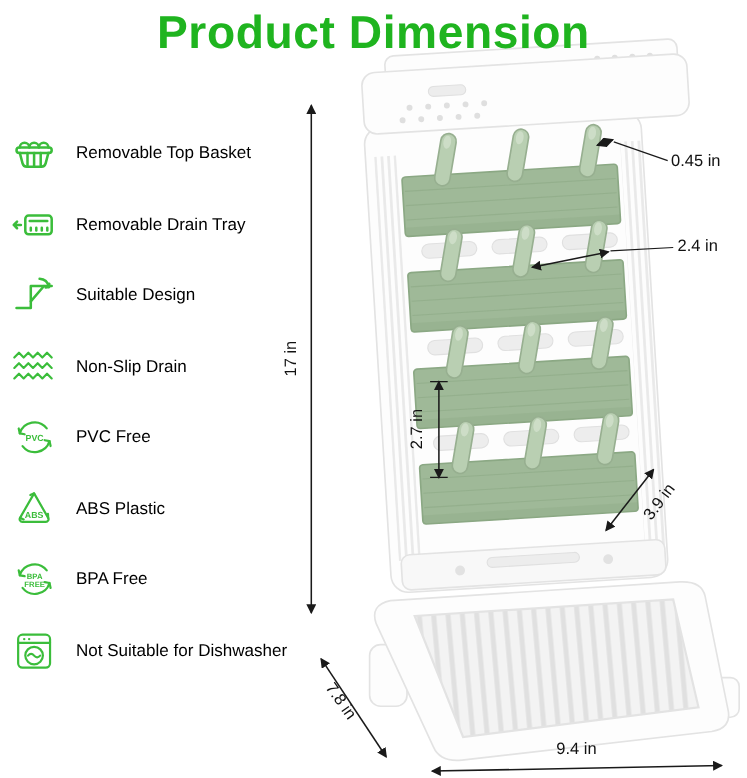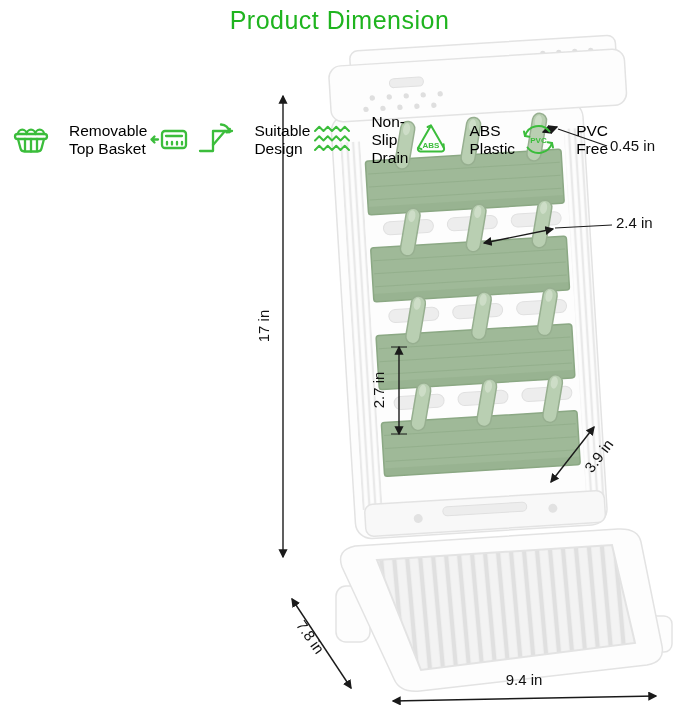--- a/index.html
+++ b/index.html
@@ -7,23 +7,23 @@
     --title_green:#1fb41f;
     --panel_green:#9fb998;
     --peg_green:#b9cfb2;
     --text_dark:#111111;
   }
   *{box-sizing:border-box;margin:0;padding:0}
   html,body{width:679px;height:707px;background:#ffffff;overflow:hidden;
     font-family:"Liberation Sans",sans-serif;}
   .page{position:relative;width:679px;height:707px;background:#fff;}
   .title{position:absolute;top:6px;left:0;right:0;text-align:center;
-    font-size:25px;font-weight:normal;letter-spacing:.5px;color:var(--title_green);}
+    font-size:42px;font-weight:bold;letter-spacing:.5px;color:var(--title_green);}
   .scene{position:absolute;inset:0;width:679px;height:707px;}
-  .features{position:absolute;left:8px;top:108px;width:300px;display:flex;}
+  .features{position:absolute;left:8px;top:108px;width:300px;display:flex;flex-direction:column;}
   .feature{display:flex;align-items:center;gap:15px;height:64.5px;}
   .ficon{width:46px;height:46px;display:flex;align-items:center;justify-content:center;flex:0 0 46px;}
   .flabel{font-size:15.5px;color:#000;}
   
   .ico{stroke:var(--accent_green);fill:none;stroke-width:2.3;stroke-linecap:round;stroke-linejoin:round;}
   .ico .fill{fill:var(--accent_green);stroke:none;}
   .ico text{fill:var(--accent_green);stroke:none;font-weight:bold;font-family:"Liberation Sans",sans-serif;}
   
   .white{fill:#fdfdfd;stroke:#e3e3e3;stroke-width:1.5;}
   .white2{fill:#f8f8f8;stroke:#e3e3e3;stroke-width:1.5;}
@@ -210,20 +210,21 @@
 
     <div class="feature">
       <span class="ficon">
         <svg class="ico" width="44" height="44" viewBox="0 0 44 44">
           <rect x="14" y="13" width="24" height="17" rx="3"></rect>
           <path d="M18,18 h16"></path>
           <path d="M19,24 v2.5 M24,24 v2.5 M29,24 v2.5 M34,24 v2.5"></path>
           <path d="M10,21.5 H3.5 M6.5,18.5 l-3,3 3,3"></path>
         </svg>
       </span>
+      <span class="flabel">Removable Drain Tray</span>
     </div>
 
     <div class="feature">
       <span class="ficon">
         <svg class="ico" width="44" height="44" viewBox="0 0 44 44">
           <path d="M6,33 H19 V13 H38"></path>
           <path d="M19,27 L31,13"></path>
           <path d="M27,6.5 q7,0.5 8.5,7.5"></path>
           <path d="M35.5,14 l0.3,-3 M35.5,14 l-3,0.4"></path>
         </svg>
@@ -239,37 +240,63 @@
           <path d="M4,32 l4.25,-4.3 4.25,4.3 4.25,-4.3 4.25,4.3 4.25,-4.3 4.25,4.3 4.25,-4.3 4.25,4.3"></path>
         </svg>
       </span>
       <span class="flabel">Non-Slip Drain</span>
     </div>
 
 
     <div class="feature">
       <span class="ficon">
         <svg class="ico" width="44" height="44" viewBox="0 0 44 44" style="stroke-width:2">
-          <path d="M22,7.5 L34.8,29.8 a2.4,2.4 0 0 1 -2.1,3.6 H11.3 a2.4,2.4 0 0 1 -2.1,-3.6 L22,7.5 Z"></path>
-          <path d="M22,7.5 l-3.4,1.5 M34.8,29.8 l-0.2,-3.6 M9.2,29.8 l3.3,1.4"></path>
-          <text x="22" y="30" font-size="8" text-anchor="middle">ABS</text>
-        </svg>
-      </span>
-      <span class="flabel">ABS Plastic</span>
-    </div>
-
-    <div class="feature">
-      <span class="ficon">
-        <svg class="ico" width="44" height="44" viewBox="0 0 44 44" style="stroke-width:2">
           <path d="M33.5,13.5 A14,14 0 0 0 9,18"></path>
           <path d="M9,18 l-1,-4.5 M9,18 l4.4,0.8"></path>
           <path d="M11.5,29.5 A14,14 0 0 0 36,25"></path>
           <path d="M36,25 l1,4.5 M36,25 l-4.4,-0.8"></path>
           <text x="22.5" y="24.5" font-size="8" text-anchor="middle">PVC</text>
         </svg>
       </span>
       <span class="flabel">PVC Free</span>
     </div>
 
-
+    <div class="feature">
+      <span class="ficon">
+        <svg class="ico" width="44" height="44" viewBox="0 0 44 44" style="stroke-width:2">
+          <path d="M22,7.5 L34.8,29.8 a2.4,2.4 0 0 1 -2.1,3.6 H11.3 a2.4,2.4 0 0 1 -2.1,-3.6 L22,7.5 Z"></path>
+          <path d="M22,7.5 l-3.4,1.5 M34.8,29.8 l-0.2,-3.6 M9.2,29.8 l3.3,1.4"></path>
+          <text x="22" y="30" font-size="8" text-anchor="middle">ABS</text>
+        </svg>
+      </span>
+      <span class="flabel">ABS Plastic</span>
+    </div>
+
+    <div class="feature">
+      <span class="ficon">
+        <svg class="ico" width="44" height="44" viewBox="0 0 44 44" style="stroke-width:2">
+          <path d="M33.5,13.5 A14,14 0 0 0 9,18"></path>
+          <path d="M9,18 l-1,-4.5 M9,18 l4.4,0.8"></path>
+          <path d="M11.5,29.5 A14,14 0 0 0 36,25"></path>
+          <path d="M36,25 l1,4.5 M36,25 l-4.4,-0.8"></path>
+          <text x="22.5" y="21" font-size="7" text-anchor="middle">BPA</text>
+          <text x="22.5" y="29" font-size="7" text-anchor="middle">FREE</text>
+        </svg>
+      </span>
+      <span class="flabel">BPA Free</span>
+    </div>
+
+    <div class="feature">
+      <span class="ficon">
+        <svg class="ico" width="44" height="44" viewBox="0 0 44 44" style="stroke-width:2">
+          <rect x="7.5" y="7" width="29" height="30" rx="4"></rect>
+          <path d="M7.5,14.5 h29"></path>
+          <circle cx="13" cy="11" r="1.1" class="fill"></circle>
+          <circle cx="17.5" cy="11" r="1.1" class="fill"></circle>
+          <circle cx="22" cy="26" r="8"></circle>
+          <path d="M16.5,26 q2.75,-3.2 5.5,0 q2.75,3.2 5.5,0"></path>
+        </svg>
+      </span>
+      <span class="flabel">Not Suitable for Dishwasher</span>
+    </div>
 
   </div>
 </div>
 
 </body></html>

